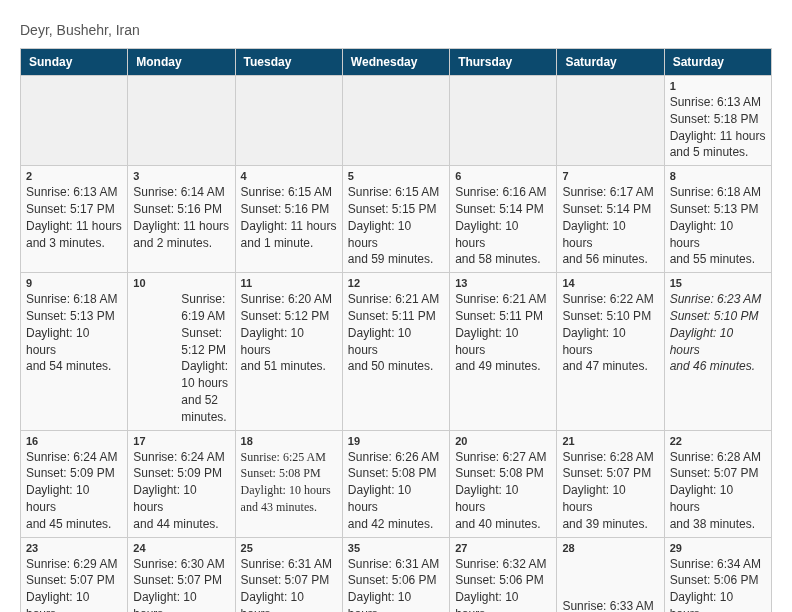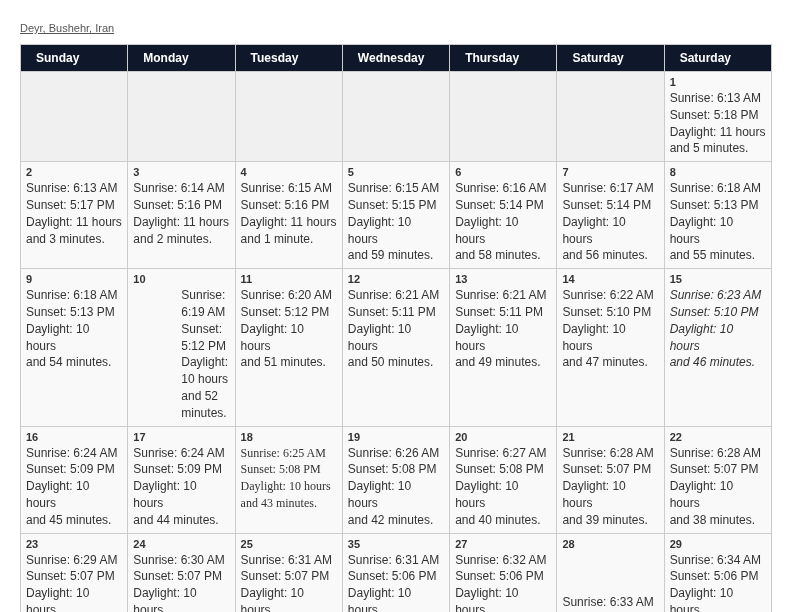--- a/index.html
+++ b/index.html
@@ -34,36 +34,35 @@
     }
     .title-block {
       text-align: right;
     }
     .month-title {
       font-size: 32px;
       font-weight: bold;
       color: #333;
     }
     .location {
-      font-size: 11px;
+      font-size: 14px;
       color: #555;
       margin-top: 2px;
-      text-decoration: underline;
     }
     .calendar {
       width: 100%;
       border-collapse: collapse;
       border: 1px solid #ccc;
     }
     .calendar th {
-      background: #0f172a;
+      background: #0c4a6e;
       color: #fff;
       font-size: 12px;
       font-weight: bold;
-      padding: 6px 15px;
+      padding: 6px 8px;
       text-align: left;
       border: 1px solid #ccc;
     }
     .calendar td {
       vertical-align: top;
       border: 1px solid #ccc;
       padding: 4px 5px;
       width: 107px;
       min-height: 80px;
       background: #f9f9f9;

